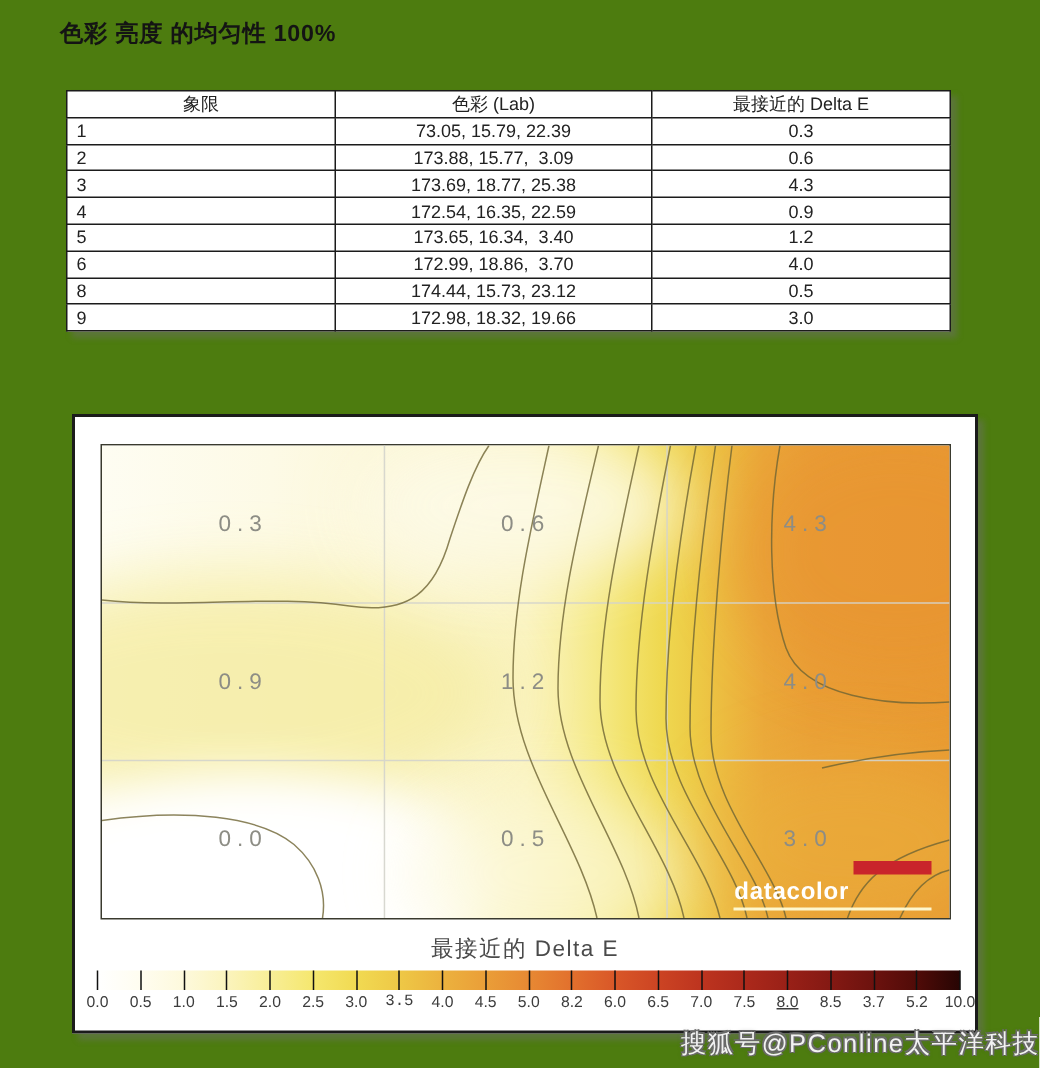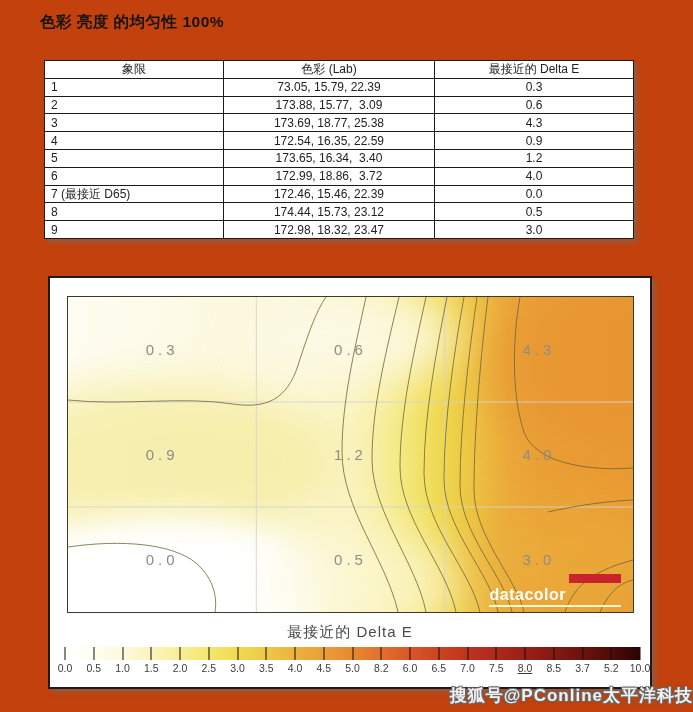--- a/index.html
+++ b/index.html
@@ -1,16 +1,16 @@
 <!DOCTYPE html>
 <html><head>
 <meta charset="utf-8">
 <style>
   html,body{margin:0;padding:0;background:#fff;}
-  #screen{position:relative;width:693px;height:712px;background:#c2410c;overflow:hidden;
+  #screen{position:relative;width:693px;height:712px;background:#4d7c0f;overflow:hidden;
           font-family:"Liberation Sans",sans-serif;color:#111;}
   
   .page-title{position:absolute;left:40px;top:12px;font-size:15.5px;font-weight:600;
               letter-spacing:.5px;color:#141414;}
   
   .dtable{position:absolute;left:44px;top:60px;width:589px;border-collapse:collapse;
           table-layout:fixed;background:#fff;box-shadow:4px 4px 4px rgba(110,110,110,.45);}
   .dtable th,.dtable td{border:1px solid #1b1b1b;font-size:12px;font-weight:400;
           height:16.8px;padding:0 6px;color:#222;line-height:1;}
   .dtable th{text-align:center;}
@@ -38,21 +38,21 @@
   .cbar{position:absolute;left:15px;top:369px;width:575px;height:13px;
         background:linear-gradient(to right,
           #ffffff 0%,#fffdf0 5%,#fdf9dc 10%,#fbf4bd 15%,#f8ee97 20%,#f5e76e 25%,
           #f1da52 30%,#eec846 35%,#ecb23e 40%,#ea9e38 45%,#e78933 50%,#e2702d 55%,
           #d95728 60%,#cc4423 65%,#bd341f 70%,#ac291b 75%,#992017 80%,#841913 85%,
           #6c120e 90%,#500b08 95%,#270503 100%);}
   .cb-tick{position:absolute;top:0;width:1px;height:13px;background:#111;transform:translateX(-.5px);}
   .cb-labels{position:absolute;left:15px;top:384px;width:575px;height:14px;}
   .cb-ticklabel{position:absolute;top:0;transform:translateX(-50%);font-size:10.5px;color:#3c3c3c;}
   
-  .watermark{position:absolute;right:0px;top:684px;font-size:17px;font-weight:700;
+  .watermark{position:absolute;right:0px;top:684px;font-size:17px;font-weight:400;
              letter-spacing:1px;color:#f2f2f2;white-space:nowrap;
              text-shadow:-1px -1px 0 #6a6a6a,1px -1px 0 #6a6a6a,-1px 1px 0 #6a6a6a,
                          1px 1px 0 #6a6a6a,0 0 3px rgba(80,80,80,.6);}
 </style>
 </head>
 <body>
 
 <div id="screen">
 
   <div class="page-title">色彩 亮度 的均匀性 100%</div>
@@ -91,36 +91,31 @@
           <td class="c-lab">172.54, 16.35, 22.59</td>
           <td class="c-de">0.9</td>
         </tr>
       <tr>
           <td class="c-quad">5</td>
           <td class="c-lab">173.65, 16.34,  3.40</td>
           <td class="c-de">1.2</td>
         </tr>
       <tr>
           <td class="c-quad">6</td>
-          <td class="c-lab">172.99, 18.86,  3.72</td>
+          <td class="c-lab">172.99, 18.86,  3.70</td>
           <td class="c-de">4.0</td>
-        </tr>
-      <tr>
-          <td class="c-quad">7 (最接近 D65)</td>
-          <td class="c-lab">172.46, 15.46, 22.39</td>
-          <td class="c-de">0.0</td>
         </tr>
       <tr>
           <td class="c-quad">8</td>
           <td class="c-lab">174.44, 15.73, 23.12</td>
           <td class="c-de">0.5</td>
         </tr>
       <tr>
           <td class="c-quad">9</td>
-          <td class="c-lab">172.98, 18.32, 23.47</td>
+          <td class="c-lab">172.98, 18.32, 19.66</td>
           <td class="c-de">3.0</td>
         </tr>
     </tbody>
   </table>
 
   <div class="panel">
 
     <div class="heatmap">
       <svg width="565" height="315" viewBox="0 0 565 315">
         <defs>
@@ -221,21 +216,21 @@
         </div>
     </div>
     <div class="cb-labels">
         <div class="cb-ticklabel" style="left: 0%;">0.0</div>
         <div class="cb-ticklabel" style="left: 5%;">0.5</div>
         <div class="cb-ticklabel" style="left: 10%;">1.0</div>
         <div class="cb-ticklabel" style="left: 15%;">1.5</div>
         <div class="cb-ticklabel" style="left: 20%;">2.0</div>
         <div class="cb-ticklabel" style="left: 25%;">2.5</div>
         <div class="cb-ticklabel" style="left: 30%;">3.0</div>
-        <div class="cb-ticklabel" style="left: 35%;">3.5</div>
+        <div class="cb-ticklabel" style="left: 35%; font-family: Liberation Mono, monospace;">3.5</div>
         <div class="cb-ticklabel" style="left: 40%;">4.0</div>
         <div class="cb-ticklabel" style="left: 45%;">4.5</div>
         <div class="cb-ticklabel" style="left: 50%;">5.0</div>
         <div class="cb-ticklabel" style="left: 55%;">8.2</div>
         <div class="cb-ticklabel" style="left: 60%;">6.0</div>
         <div class="cb-ticklabel" style="left: 65%;">6.5</div>
         <div class="cb-ticklabel" style="left: 70%;">7.0</div>
         <div class="cb-ticklabel" style="left: 75%; text-align: right;">7.5</div>
         <div class="cb-ticklabel" style="left: 80%; text-decoration: underline;">8.0</div>
         <div class="cb-ticklabel" style="left: 85%;">8.5</div>

